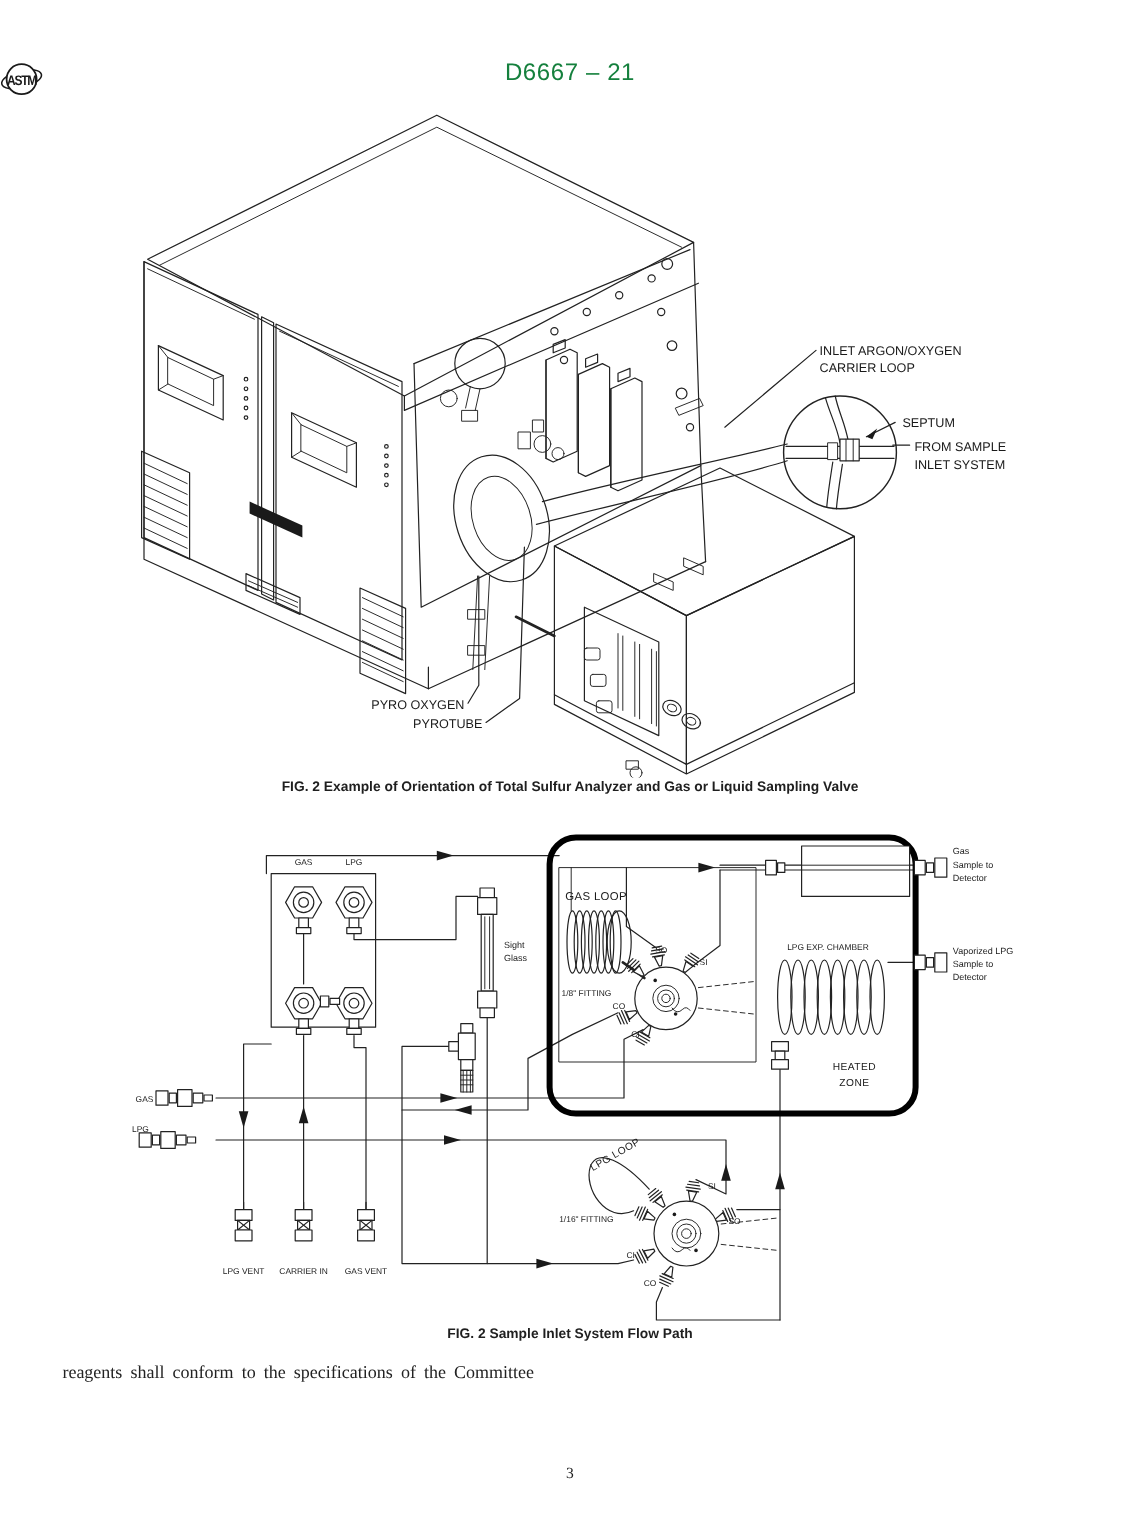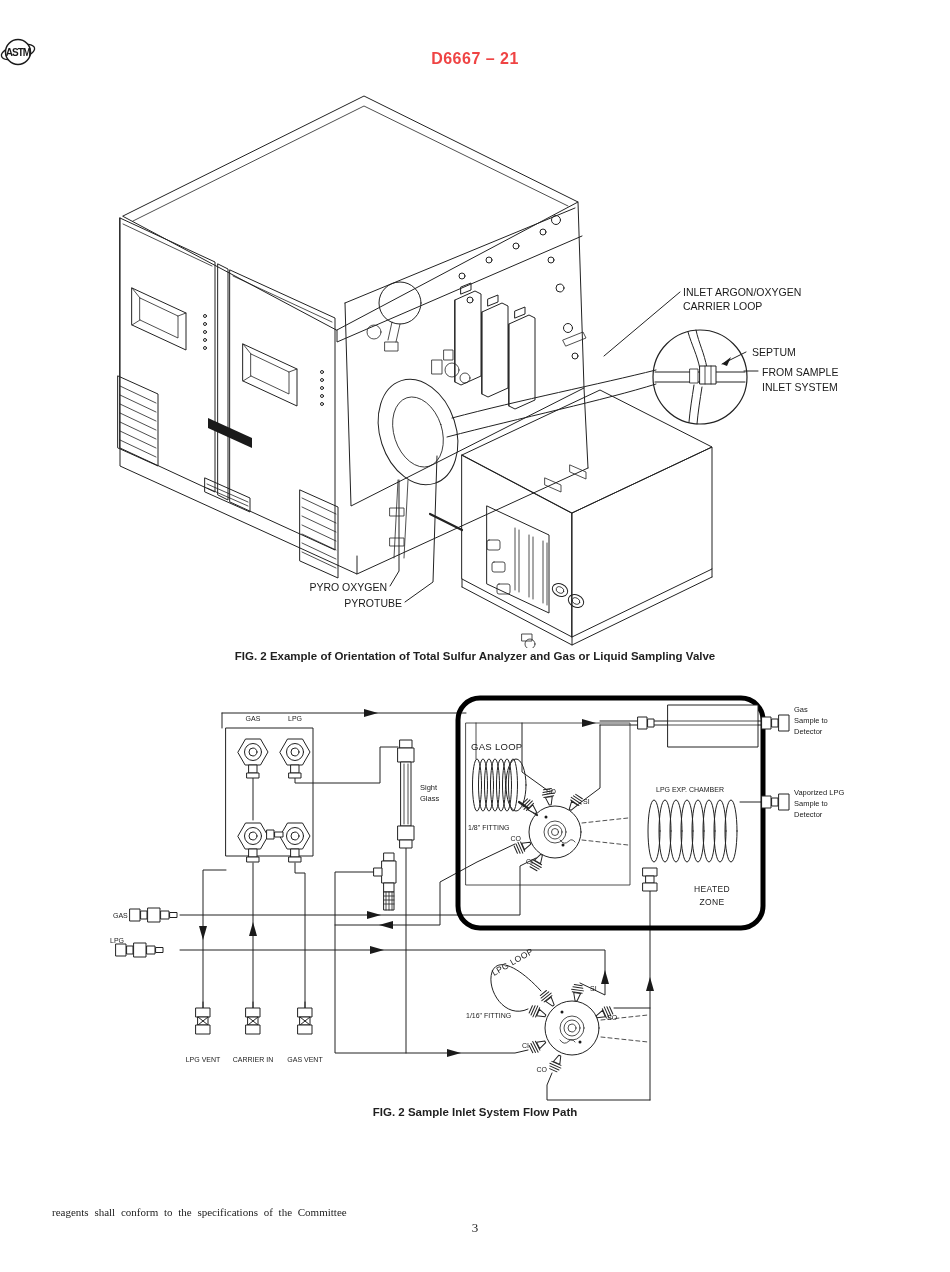--- a/index.html
+++ b/index.html
@@ -1,23 +1,23 @@
 <!DOCTYPE html>
 <html><head>
 <meta charset="utf-8">
 <style>
   html,body{margin:0;padding:0;}
   body{width:950px;height:1272px;background:#fff;position:relative;overflow:hidden;
        font-family:"Liberation Sans",sans-serif;color:#1a1a1a;}
   .abs{position:absolute;}
-  .hdr{top:50px;left:0;width:950px;display:flex;align-items:flex-end;justify-content:center;gap:8px;}
-  .hdr .code{font-size:16px;font-weight:bold;letter-spacing:.5px;color:#ef4444;}
+  .hdr{top:50px;left:0;width:950px;display:flex;align-items:flex-start;justify-content:center;gap:8px;}
+  .hdr .code{font-size:20px;font-weight:normal;letter-spacing:.5px;color:#15803d;}
   .cap{left:0;width:950px;text-align:center;font-size:11.5px;font-weight:bold;color:#1f1f1f;}
-  .bodytxt{top:1206px;left:52px;width:560px;font-family:"Liberation Serif",serif;
-           font-size:11px;word-spacing:3px;color:#222;}
+  .bodytxt{top:1136px;left:52px;width:560px;font-family:"Liberation Serif",serif;
+           font-size:15px;word-spacing:3px;color:#222;}
   .pageno{top:1220px;left:0;width:950px;text-align:center;font-family:"Liberation Serif",serif;
           font-size:13px;color:#222;}
   svg{position:absolute;left:0;}
   .draw{stroke:#222;fill:none;stroke-width:1;stroke-linejoin:round;stroke-linecap:round;}
   .thin{stroke-width:.8;}
   .thick{stroke:#000;stroke-width:5;fill:none;}
   .fillk{fill:#1a1a1a;stroke:none;}
   .wf{fill:#fff;}
   .dsh{stroke-dasharray:4 3;}
   .tube{stroke-width:2.2;}

